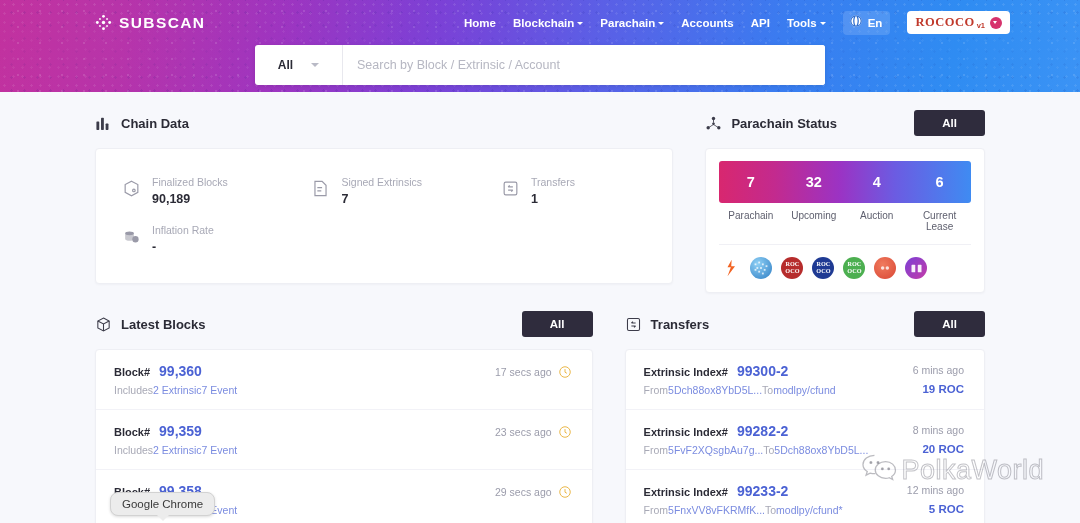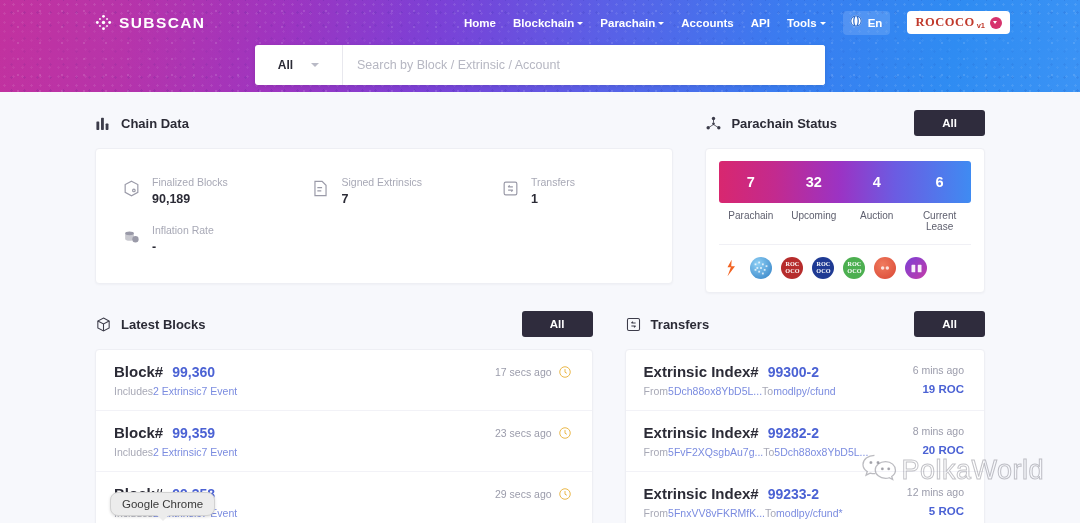--- a/index.html
+++ b/index.html
@@ -183,21 +183,21 @@
 
   
   .row {
     padding: 13px 20px 13px 18px;
     border-bottom: 1px solid #f2f2f7;
     display: flex; align-items: flex-start;
   }
   .row:last-child { border-bottom: 0; }
   .row-main { flex: 1; }
   .row-l1 { display: flex; align-items: baseline; gap: 9px; margin-bottom: 5px; }
-  .lbl-strong { font-size: 15px; font-weight: 700; color: #2b2b36; }
+  .lbl-strong { font-size: 11px; font-weight: 700; color: #2b2b36; }
   .link-big { font-size: 14px; font-weight: 700; color: #4b62d4; cursor: pointer; }
   .row-l2 { display: flex; align-items: flex-start; gap: 0; }
   .muted { font-size: 10.5px; color: #a8a9b6; }
   .link-sm { font-size: 10.5px; color: #7b8ce0; cursor: pointer; }
   .row-right { display: flex; align-items: center; gap: 6px; padding-top: 2px; }
   .time { font-size: 10.5px; color: #9b9cab; white-space: nowrap; }
   .clock { width: 14px; height: 14px; flex: none; }
 
   .row-right-col { display:flex; flex-direction:column; align-items:flex-end; gap:7px; padding-top:1px;}
   .amount { font-size: 11.5px; font-weight:700; color:#4b62d4; }

